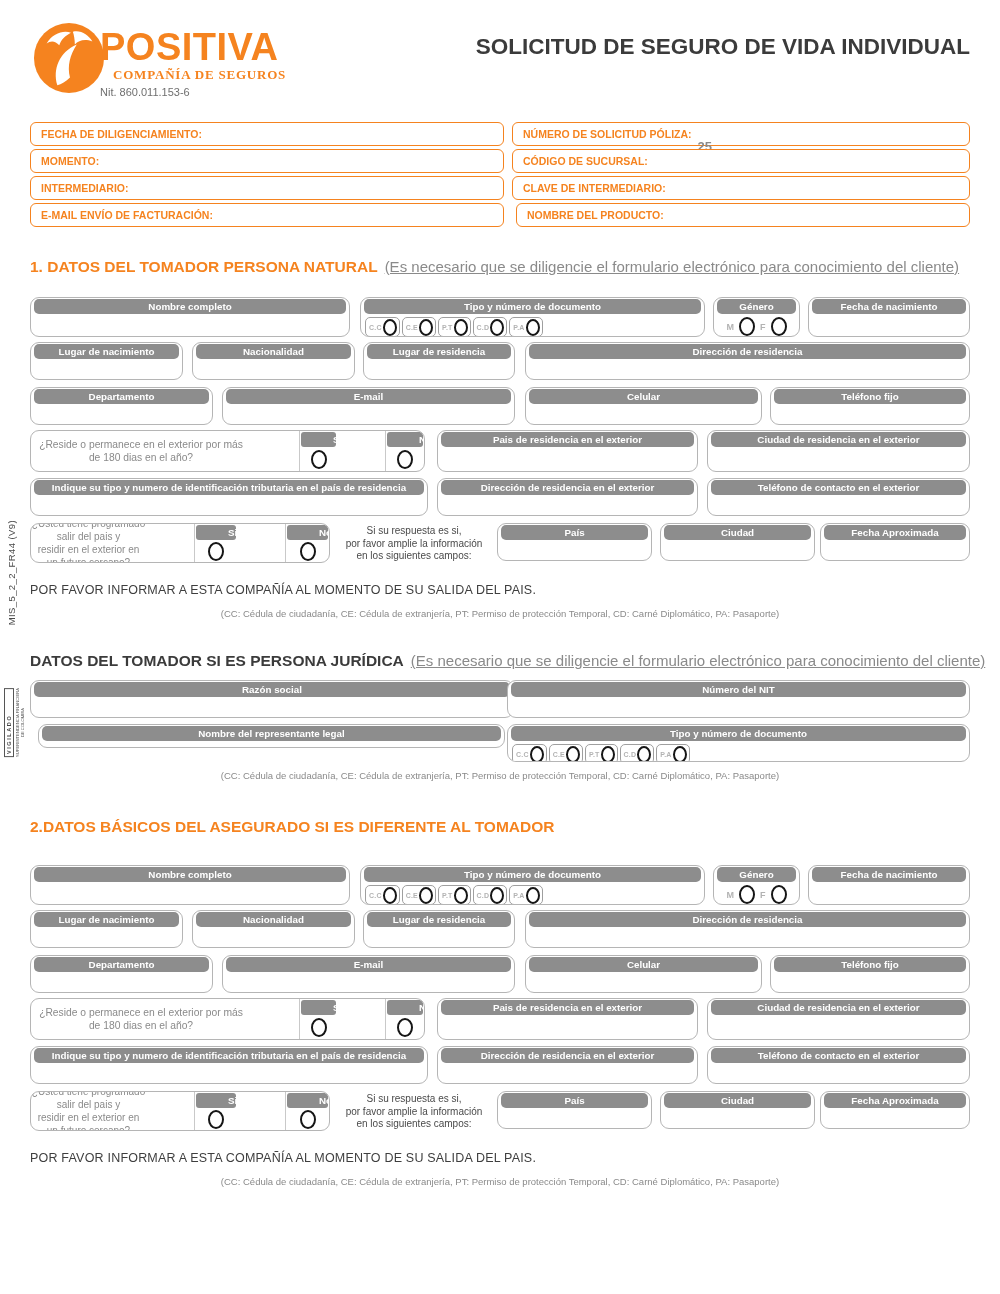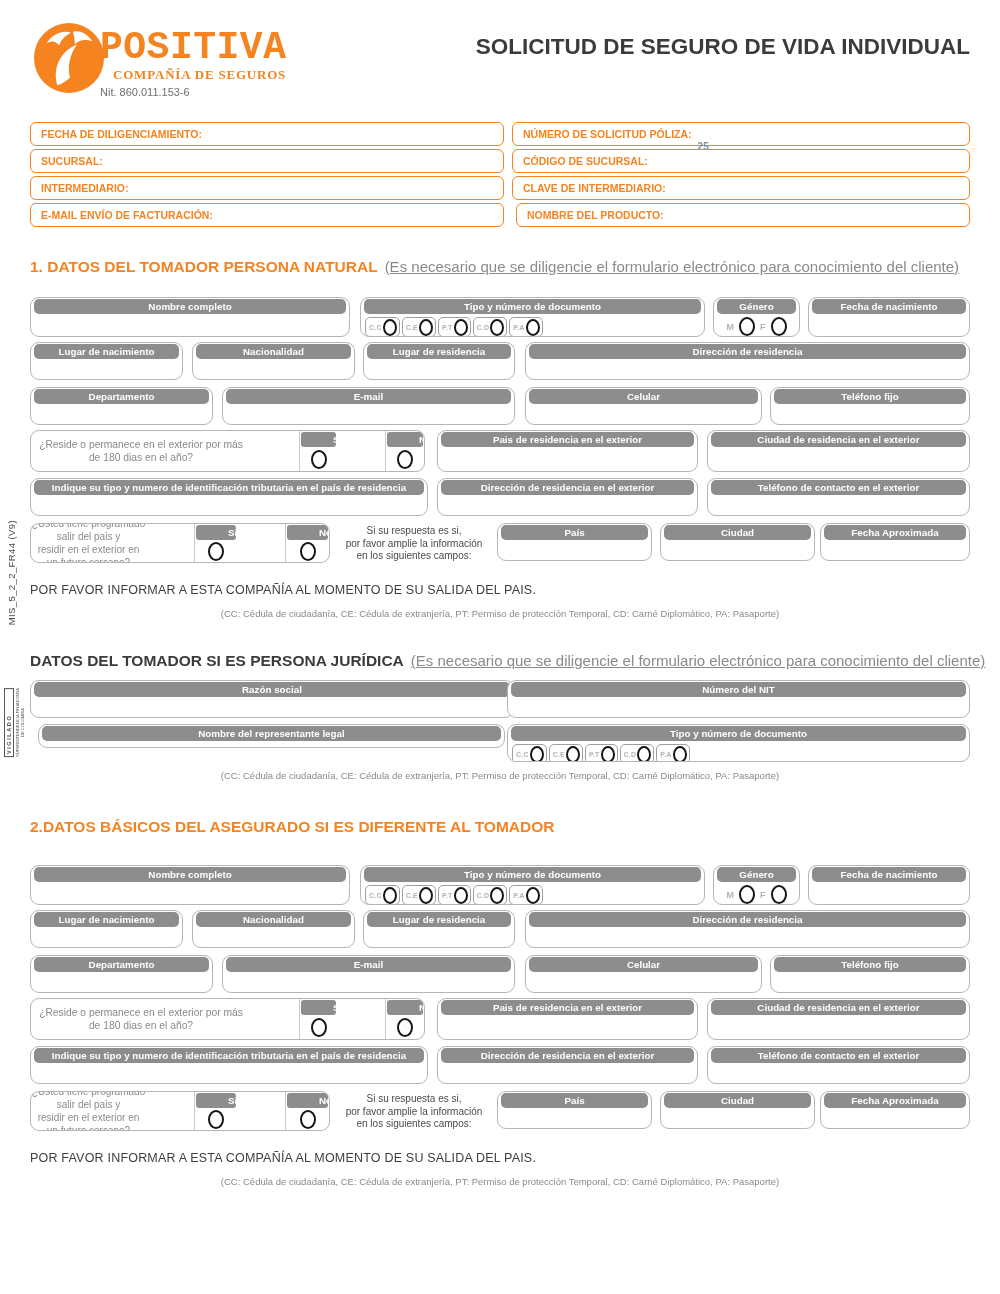--- a/index.html
+++ b/index.html
@@ -1,32 +1,32 @@
 <!DOCTYPE html>
 <html><head>
 <meta charset="utf-8">
 <style>
   html,body{margin:0;padding:0;background:#fff;}
   .page{position:relative;width:1000px;height:1294px;background:#fff;overflow:hidden;
         font-family:"Liberation Sans",sans-serif;}
 
   
   .logo-circle{position:absolute;left:33px;top:22px;}
-  .brand-name{position:absolute;left:100px;top:26px;font-family:Liberation Mono, monospace;
+  .brand-name{position:absolute;left:100px;top:26px;font-family:Liberation Sans, sans-serif;
               font-weight:bold;font-size:38px;color:#F5831F;letter-spacing:.5px;}
   .brand-tagline{position:absolute;left:113px;top:67px;font-family:"Liberation Serif",serif;
                  font-weight:bold;font-size:13px;color:#F5831F;letter-spacing:.8px;}
   .brand-nit{position:absolute;left:100px;top:86px;font-size:11px;color:#6f6f6f;}
   .doc-title{position:absolute;right:30px;top:34px;font-size:22.5px;font-weight:bold;color:#3b3b3b;}
 
   
   .obox{position:absolute;height:24px;border:1.6px solid #F5831F;border-radius:6px;
         box-sizing:border-box;display:flex;align-items:center;padding:0 10px;background:#fff;}
   .olabel{color:#F5831F;font-weight:bold;font-size:10.5px;white-space:nowrap;}
-  .oval{color:#8a8a8a;font-weight:bold;font-size:10px;margin-left:6px;margin-top:24px;}
+  .oval{color:#8a8a8a;font-weight:bold;font-size:13px;margin-left:6px;margin-top:24px;}
 
   
   .stitle{position:absolute;white-space:nowrap;font-weight:bold;font-size:15.5px;}
   .stitle.orange{color:#F5831F;}
   .stitle.dark{color:#3b3b3b;}
   .snote{font-weight:normal;font-size:15px;color:#8a8a8a;margin-left:7px;text-decoration:underline;}
 
   
   .fbox{position:absolute;border:1.2px solid #b5b5b5;border-radius:9px;background:#fff;
         box-sizing:border-box;overflow:hidden;}
@@ -93,21 +93,21 @@
   <div class="doc-title">SOLICITUD DE SEGURO DE VIDA INDIVIDUAL</div>
 
   <div class="obox" style="left:30px;top:122px;width:474px;">
     <span class="olabel">FECHA DE DILIGENCIAMIENTO:</span>
   </div>
   <div class="obox" style="left:512px;top:122px;width:458px;">
     <span class="olabel">NÚMERO DE SOLICITUD PÓLIZA:</span>
     <span class="oval">25</span>
   </div>
   <div class="obox" style="left:30px;top:149px;width:474px;">
-    <span class="olabel">SUCURSAL:</span>
+    <span class="olabel">MOMENTO:</span>
   </div>
   <div class="obox" style="left:512px;top:149px;width:458px;">
     <span class="olabel">CÓDIGO DE SUCURSAL:</span>
   </div>
   <div class="obox" style="left:30px;top:176px;width:474px;">
     <span class="olabel">INTERMEDIARIO:</span>
   </div>
   <div class="obox" style="left:512px;top:176px;width:458px;">
     <span class="olabel">CLAVE DE INTERMEDIARIO:</span>
   </div>

